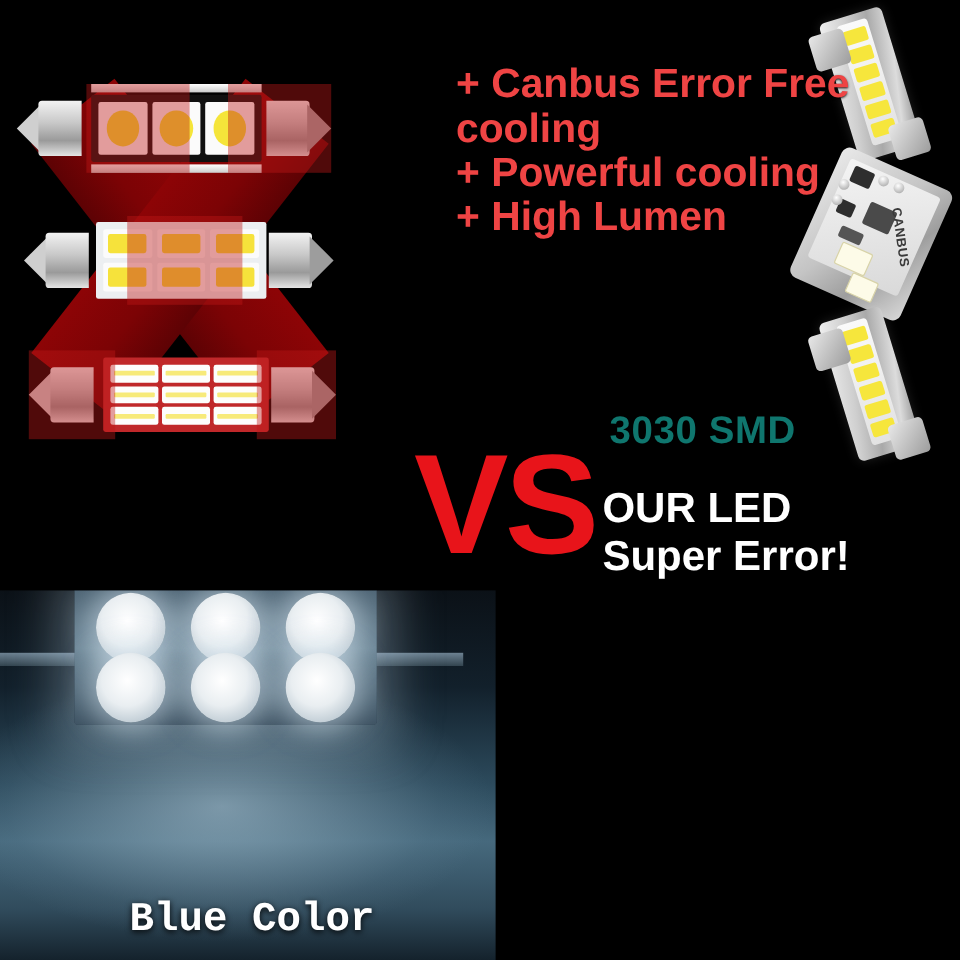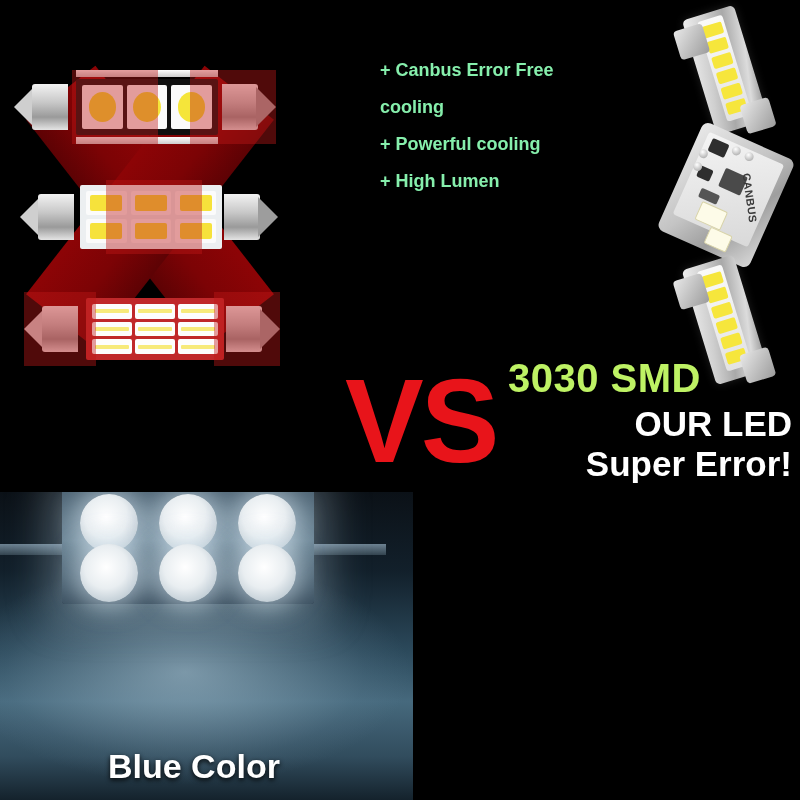--- a/index.html
+++ b/index.html
@@ -63,32 +63,32 @@
        background:linear-gradient(150deg,#f4f4f4,#d9d9d9);}
   #t10 .ic{position:absolute;background:#2e2e2e;border-radius:2px;}
   #t10 .pad{position:absolute;width:9px;height:9px;border-radius:50%;
        background:radial-gradient(circle at 35% 35%,#fff,#9a9a9a);}
   #t10 .lens{position:absolute;background:#fdfbe8;border:1px solid #d8d3a8;border-radius:2px;}
   #t10 .canbus-txt{position:absolute;right:2px;top:46px;font-size:11px;font-weight:bold;
        color:#3a3a3a;letter-spacing:.5px;transform:rotate(58deg);}
 
   
   #features{position:absolute;left:380px;top:52px;width:320px;}
-  .feat{color:#86efac;font-size:18px;font-weight:bold;line-height:37px;white-space:nowrap;
+  .feat{color:#ef4444;font-size:34px;font-weight:bold;line-height:37px;white-space:nowrap;
         text-shadow:0 1px 2px rgba(0,0,0,.9);}
 
   
-  #smd-label{position:absolute;left:508px;top:356px;font-size:40px;font-weight:bold;
-     color:#bef264;letter-spacing:.5px;}
+  #smd-label{position:absolute;left:508px;top:340px;font-size:32px;font-weight:bold;
+     color:#0f766e;letter-spacing:.5px;}
   #vs{position:absolute;left:345px;top:362px;font-size:118px;font-weight:bold;color:#e8141a;
      line-height:1;letter-spacing:-3px;}
   #cheap-block{position:absolute;left:28px;top:404px;width:340px;text-align:center;}
   #cheap-block div{color:#fff;font-size:37px;font-weight:bold;line-height:40px;
      text-shadow:0 2px 4px rgba(0,0,0,.95);}
-  #our-block{position:absolute;left:502px;top:404px;width:290px;text-align:right;}
+  #our-block{position:absolute;left:502px;top:404px;width:290px;text-align:left;}
   #our-block div{color:#fff;font-size:35px;font-weight:bold;line-height:40px;
      text-shadow:0 2px 4px rgba(0,0,0,.95);}
 
   
   #bottom-half{position:absolute;left:0;top:492px;width:800px;height:308px;}
   .photo{position:absolute;top:0;height:308px;overflow:hidden;}
   #photo-blue{left:0;width:413px;
      background:
        radial-gradient(ellipse 300px 150px at 185px 180px,rgba(180,205,220,.55),rgba(120,150,170,.12) 60%,transparent 75%),
        linear-gradient(180deg,#0b1117 0%,#12202b 26%,#2c4a5c 52%,#46697d 68%,#314c5d 86%,#14222c 100%);}
@@ -111,21 +111,21 @@
   
   #hand{position:absolute;left:248px;top:0;width:150px;height:308px;
      background:linear-gradient(250deg,#1d1a18 0%,#14120f 42%,#0a0908 100%);
      border-radius:58% 0 0 40%;}
   #held-bulb{position:absolute;left:231px;top:118px;width:24px;height:62px;border-radius:3px;
      background:linear-gradient(180deg,#dfe9f2,#9fb6c8 50%,#cfdce6);
      box-shadow:-18px 0 70px 30px rgba(255,255,255,.78);}
 
   .cap-label{position:absolute;bottom:14px;color:#fff;font-size:34px;font-weight:bold;
      text-shadow:0 2px 5px rgba(0,0,0,.95);}
-  #label-blue{left:108px;} #label-white{left:96px;}
+  #label-blue{left:108px;font-family:Liberation Mono, monospace;} #label-white{left:96px;}
 </style>
 </head>
 <body>
 
 <div id="stage">
 
   <div id="top-half">
 
     <div class="x-mark">
       <div class="x-bar a"></div>

